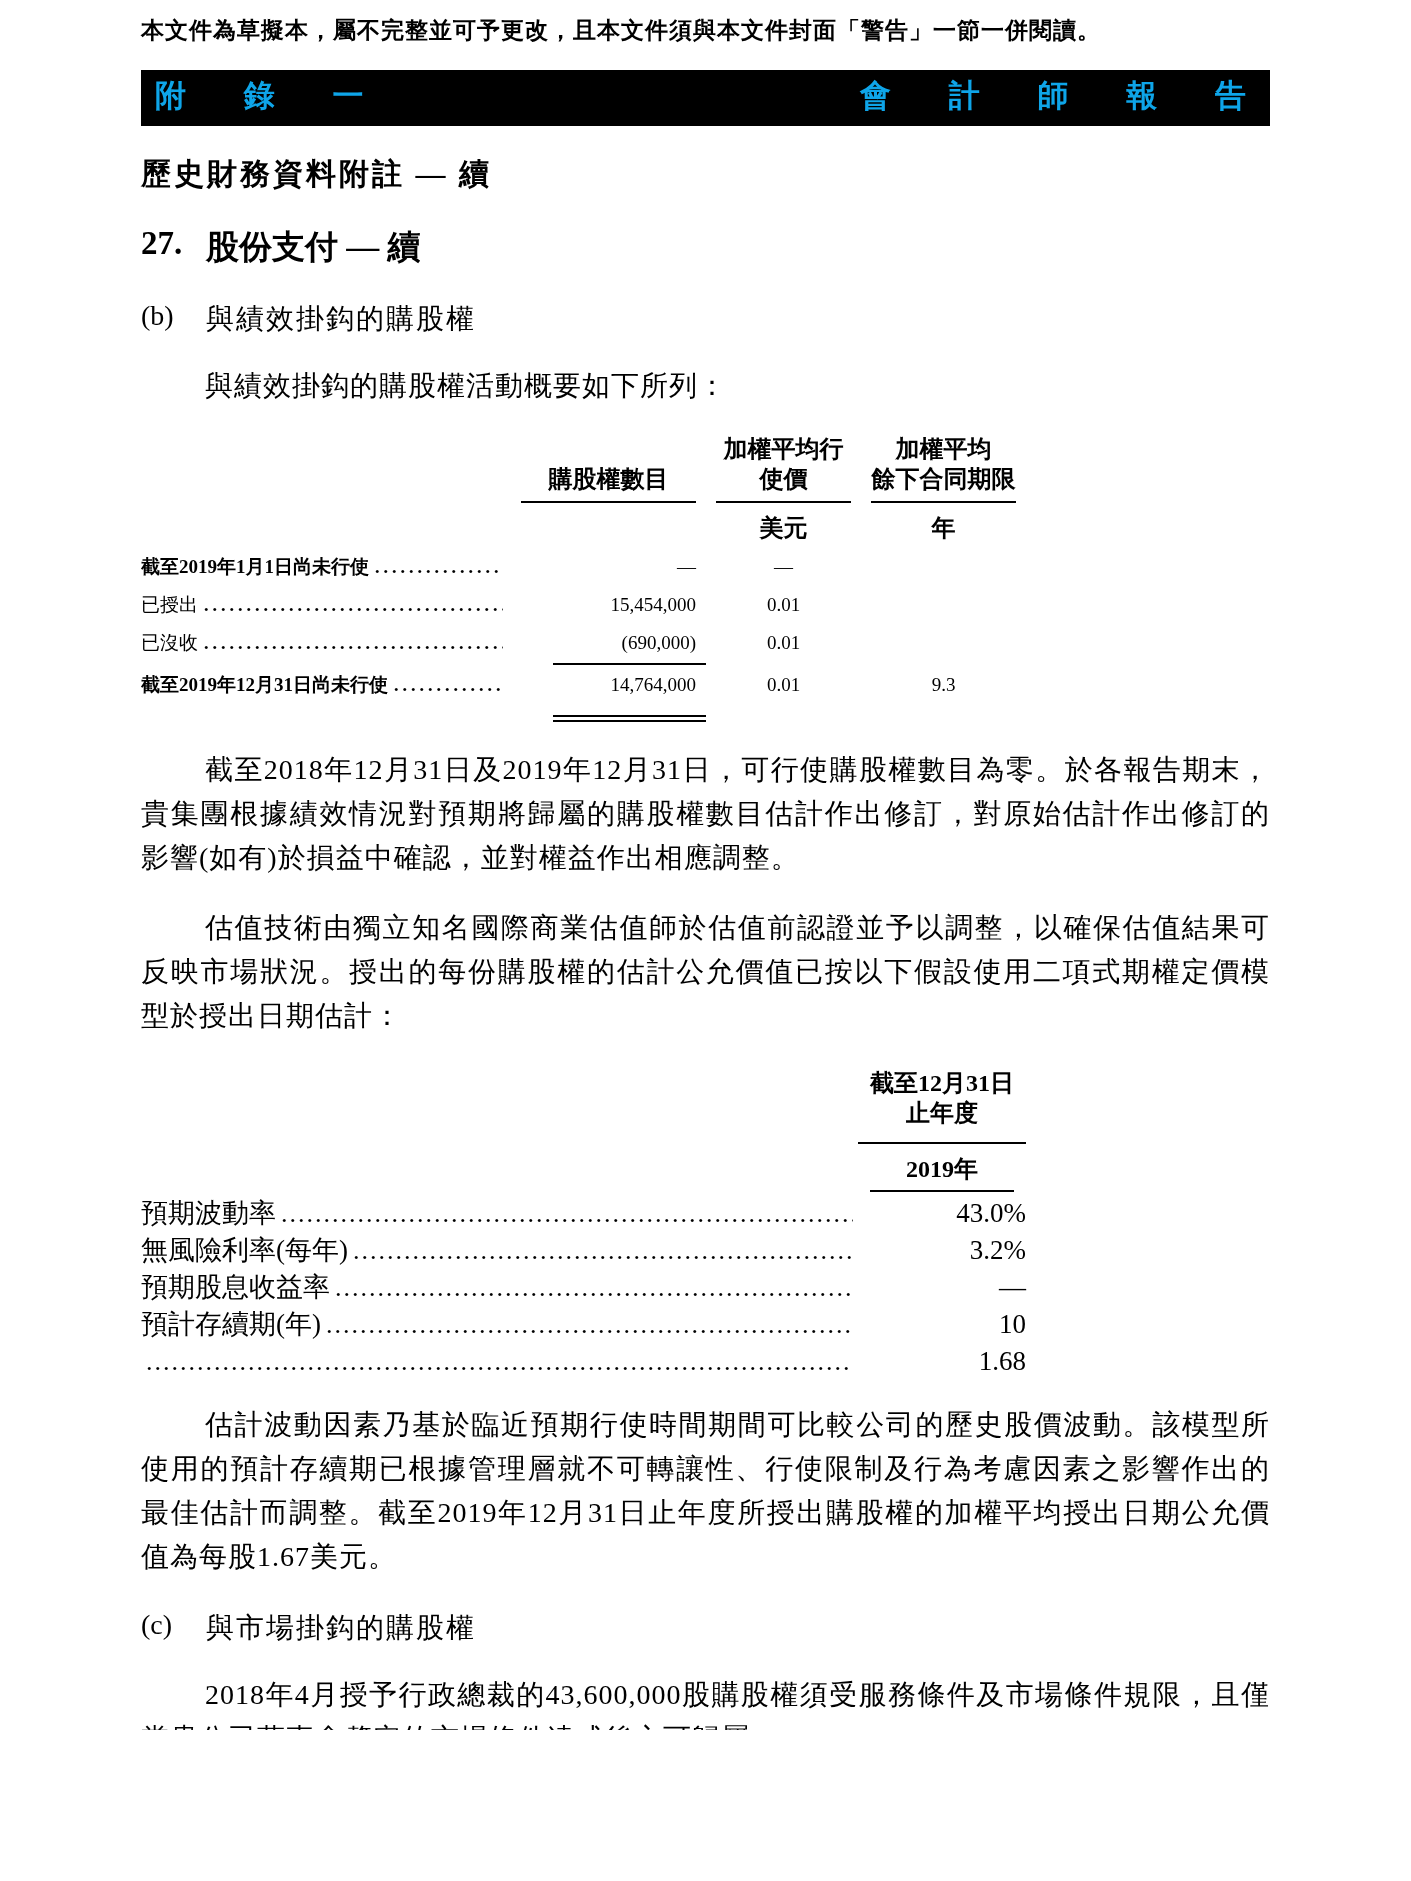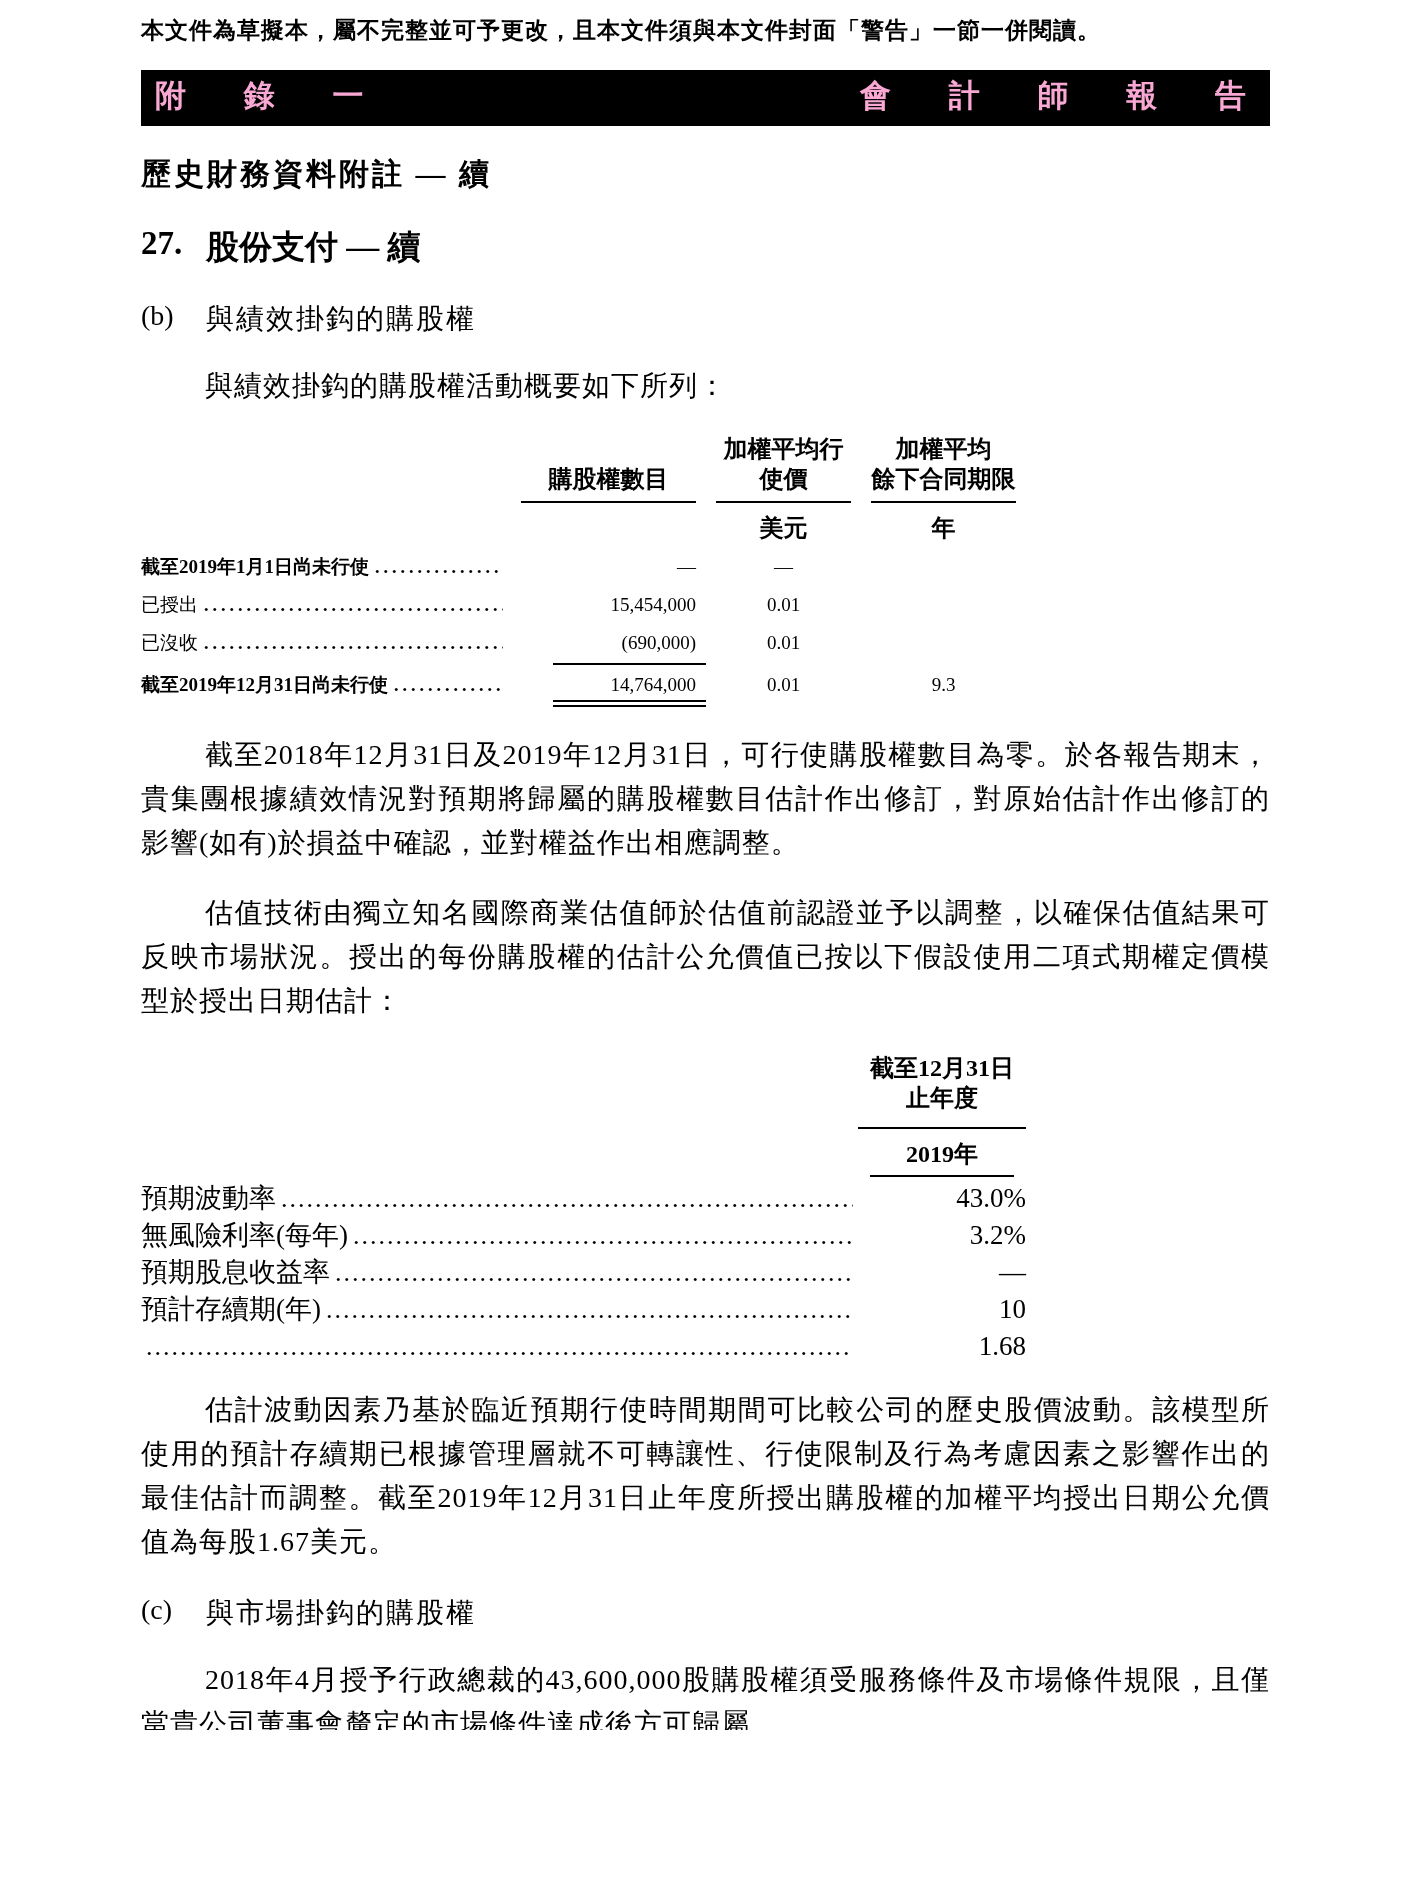--- a/index.html
+++ b/index.html
@@ -16,21 +16,21 @@
     overflow: hidden;
     position: relative;
   }
 
   .disclaimer {
     font-size: 23px; font-weight: bold; letter-spacing: 1px;
     line-height: 30px; margin: 0 0 24px 0;
   }
 
   .header-bar {
-    background: #000; color: #f9a8d4;
+    background: #000; color: #0ea5e9;
     display: flex; justify-content: space-between; align-items: center;
     padding: 5px 14px 9px 14px;
     font-size: 31px; font-weight: bold;
     letter-spacing: 10px; word-spacing: 30px;
   }
 
   .section-title {
     font-size: 30px; font-weight: bold; letter-spacing: 3px;
     margin: 28px 0 0 0;
   }
@@ -70,21 +70,21 @@
     content: "...................................................................................";
     letter-spacing: 2px; font-size: 26px;
   }
   .c1 { text-align: right; padding-right: 10px; }
   .c2, .c3 { text-align: center; }
   .t1-row.emph .lbl { font-weight: bold; }
   .t1-row.total .c1 {
     margin-left: 42px;
     border-top: 2px solid #000;
     border-bottom: 7px double #000;
-    padding-top: 4px; padding-bottom: 0;
+    padding-top: 4px; padding-bottom: 15px;
   }
 
   
   .t2 { width: 885px; margin-top: 30px; }
   .t2-head { display: flex; justify-content: flex-end; }
   .t2-headblock { width: 168px; font-weight: bold; font-size: 24px; text-align: center; }
   .t2-h1 { border-bottom: 2px solid #000; padding-bottom: 14px; line-height: 30px; }
   .t2-h1 span { display: block; }
   .t2-h2 { border-bottom: 2px solid #000; padding: 9px 0 5px 0; margin: 0 12px; }
   .t2-row { display: flex; align-items: flex-end; margin-top: 6px; font-size: 27px; line-height: 31px; }

